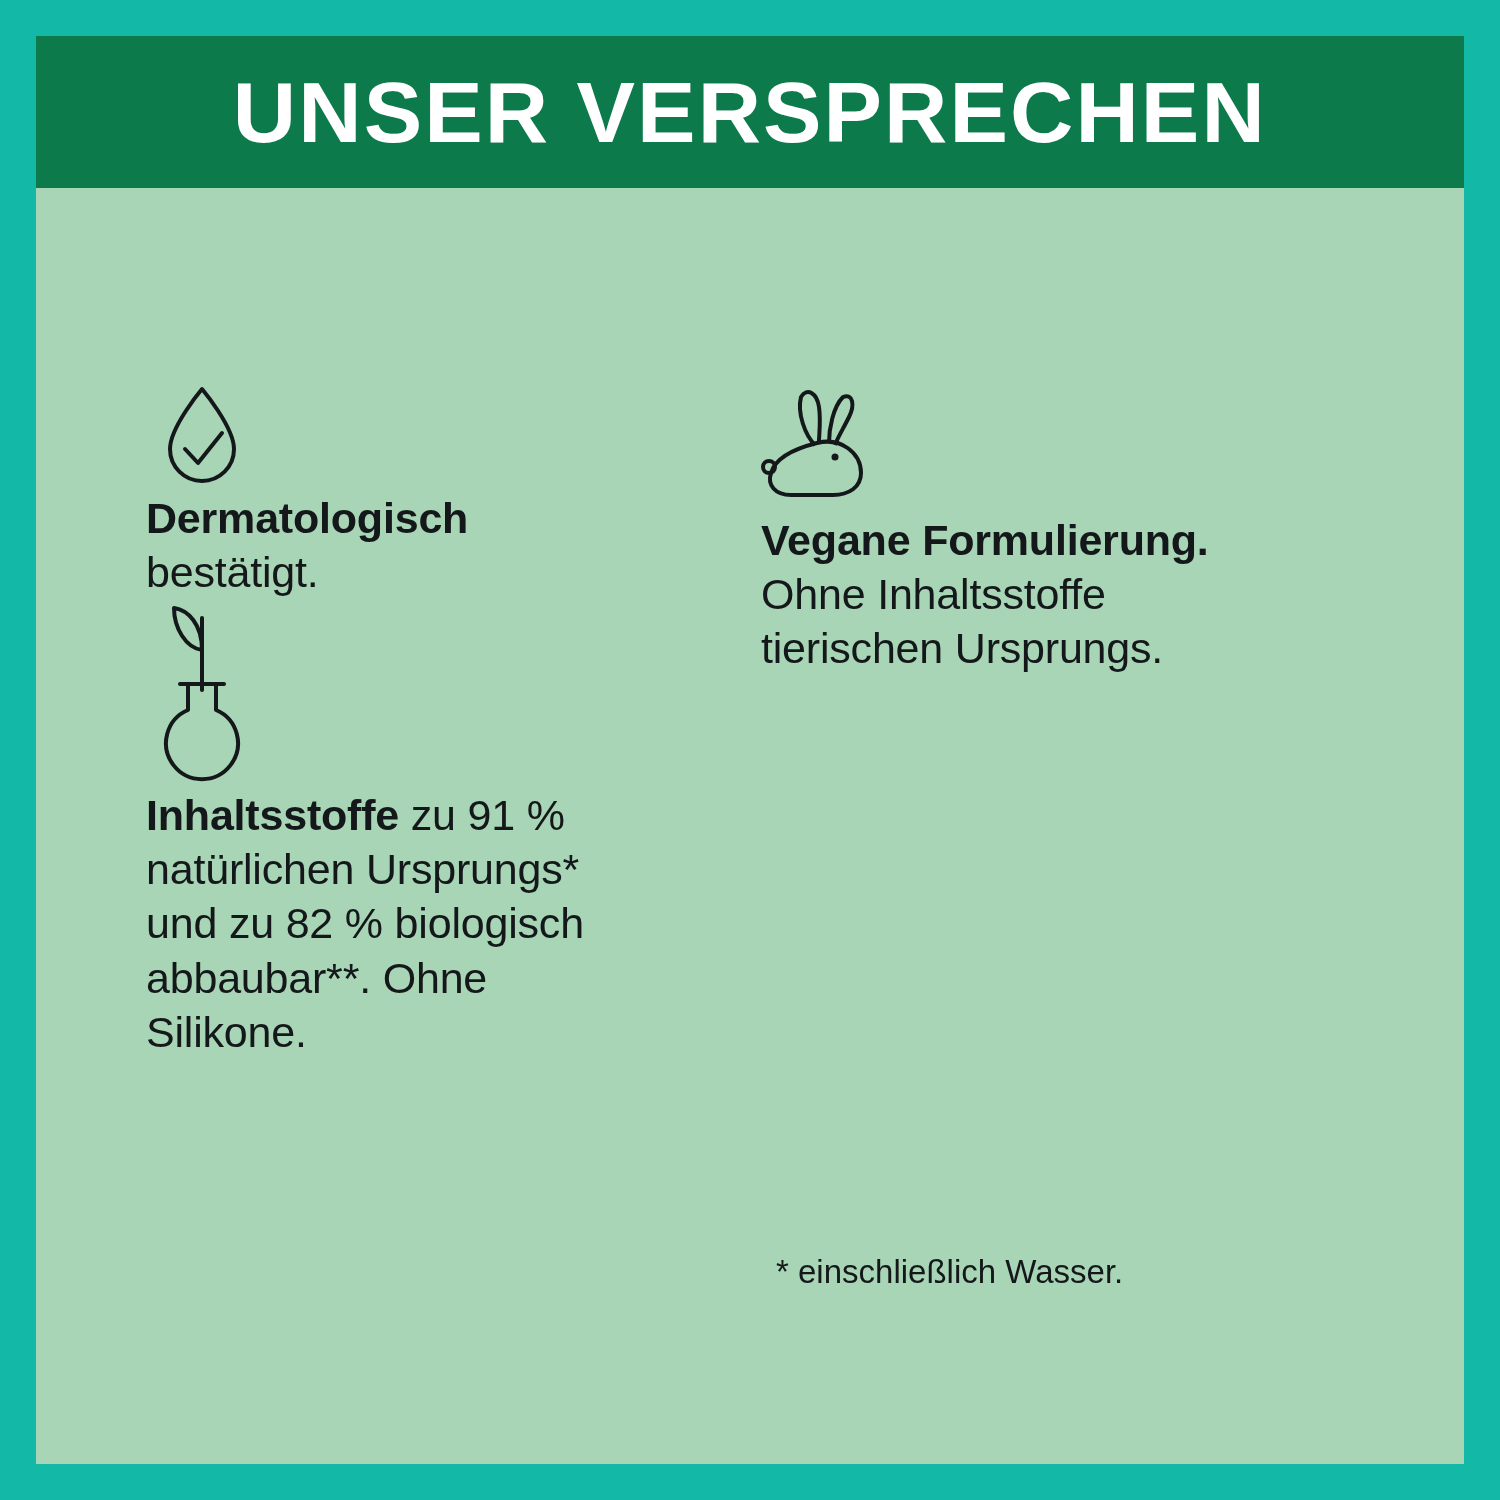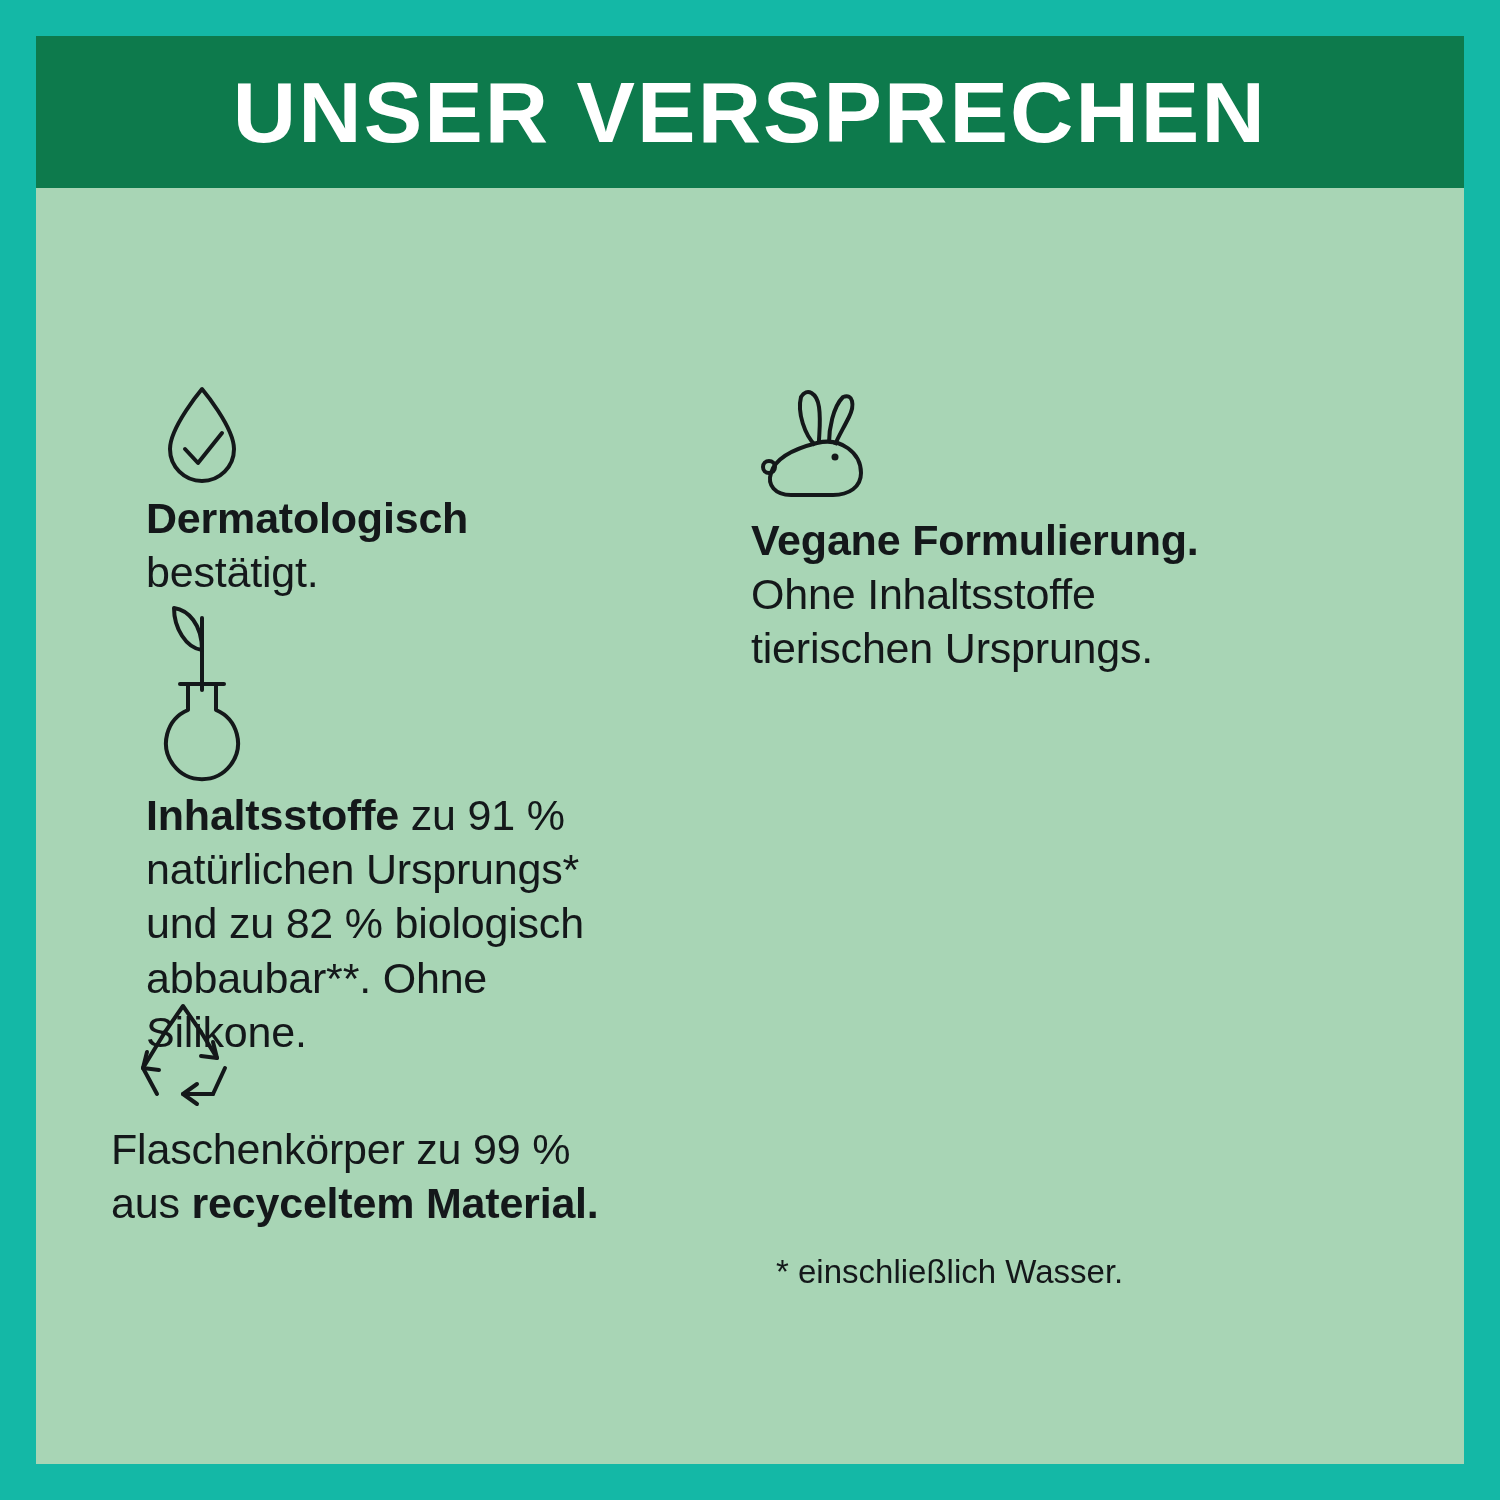--- a/index.html
+++ b/index.html
@@ -112,21 +112,21 @@
   }
   #claim-germany .icon { width: 130px; padding-top: 6px; }
   #claim-germany .text { width: 470px; font-weight: bold; }
 
   #claim-vegan {
     left: 715px;
     top: 185px;
     width: 660px;
   }
   #claim-vegan .icon { width: 140px; padding-top: 10px; }
-  #claim-vegan .text { width: 500px; }
+  #claim-vegan .text { width: 500px; margin-left: 10px; }
 
   .footnotes {
     position: absolute;
     left: 740px;
     top: 1060px;
     width: 680px;
     color: #14181a;
     font-family: "Liberation Sans", sans-serif;
     font-size: 33px;
     line-height: 1.45;
@@ -165,42 +165,20 @@
             <path d="M50 52 C50 26 36 12 22 10 C22 30 34 50 50 52 Z" fill="none" stroke="#14181a" stroke-width="4" stroke-linejoin="round"></path>
             <path d="M36 86 L36 112 A36 36 0 1 0 64 112 L64 86 Z" fill="none" stroke="#14181a" stroke-width="4" stroke-linejoin="round"></path>
             <path d="M28 86 L72 86" fill="none" stroke="#14181a" stroke-width="4" stroke-linecap="round"></path>
           </svg>
         </div>
         <div class="text">
           <b>Inhaltsstoffe</b><span> zu 91 % natürlichen Ursprungs* und zu 82 % biologisch abbaubar**. Ohne Silikone.</span>
         </div>
       </div>
 
-      <div class="claim" id="claim-recycle">
-        <div class="icon">
-          <svg width="130" height="120" viewBox="0 0 130 120">
-            <path d="M52 16 L65 -2" fill="none" stroke="#14181a" stroke-width="0"></path>
-
-            <path d="M44 30 L62 4 L80 30" fill="none" stroke="#14181a" stroke-width="4" stroke-linecap="round" stroke-linejoin="round"></path>
-            <path d="M80 30 L96 56" fill="none" stroke="#14181a" stroke-width="4" stroke-linecap="round"></path>
-            <path d="M96 56 L80 54 M96 56 L92 40" fill="none" stroke="#14181a" stroke-width="4" stroke-linecap="round"></path>
-
-            <path d="M104 66 L92 92" fill="none" stroke="#14181a" stroke-width="4" stroke-linecap="round"></path>
-            <path d="M92 92 L62 92" fill="none" stroke="#14181a" stroke-width="4" stroke-linecap="round"></path>
-            <path d="M62 92 L76 82 M62 92 L76 102" fill="none" stroke="#14181a" stroke-width="4" stroke-linecap="round" stroke-linejoin="round"></path>
-
-            <path d="M44 30 L22 66" fill="none" stroke="#14181a" stroke-width="4" stroke-linecap="round"></path>
-            <path d="M22 66 L36 92" fill="none" stroke="#14181a" stroke-width="4" stroke-linecap="round"></path>
-            <path d="M22 66 L38 68 M22 66 L26 50" fill="none" stroke="#14181a" stroke-width="4" stroke-linecap="round"></path>
-          </svg>
-        </div>
-        <div class="text">
-          <span>Flaschenkörper zu 99 % aus </span><b>recyceltem Material.</b>
-        </div>
-      </div>
 
 
       <div class="claim" id="claim-vegan">
         <div class="icon">
           <svg width="128" height="130" viewBox="0 0 128 130">
 
             <path d="M58 62 C48 52 40 30 44 14 C50 4 60 10 62 24 C64 38 62 52 62 58" fill="none" stroke="#14181a" stroke-width="4" stroke-linejoin="round"></path>
             <path d="M72 60 C72 46 76 24 86 14 C96 10 98 22 92 34 C86 46 80 56 78 62" fill="none" stroke="#14181a" stroke-width="4" stroke-linejoin="round"></path>
 
             <path d="M60 60 C84 54 104 70 104 90 C104 104 92 112 76 112 L34 112

